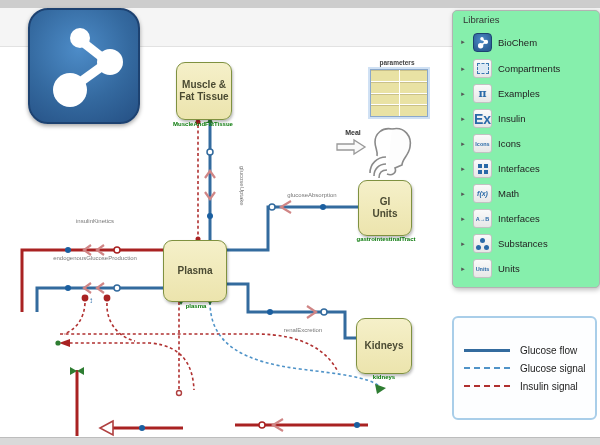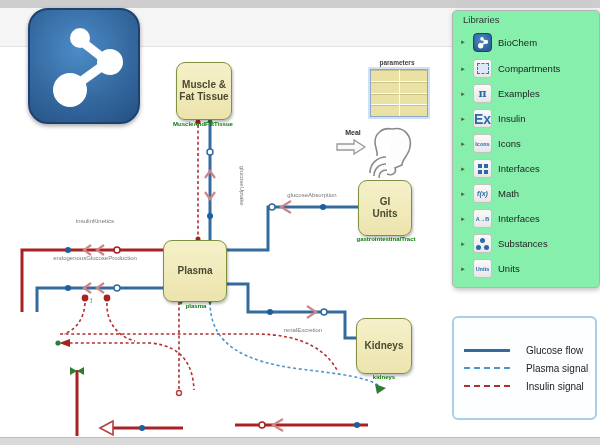--- a/index.html
+++ b/index.html
@@ -58,21 +58,21 @@
     box-shadow:-4px 7px 0 #2a6aa8, 4px 7px 0 #2a6aa8;}
   .lib-icon.txt-small{font-size:5.5px;}
   .lib-icon.math-icon{font-style:italic;font-size:7px;}
   .lib-icon.pi-icon{font-family:"DejaVu Serif", serif;font-size:11px;}
   .lib-label{font-size:9.5px;color:#222;}
 
   
   .legend{position:absolute;left:452px;top:316px;width:145px;height:104px;background:#fdfeff;
     border:2px solid #a9cee9;border-radius:6px;z-index:5;display:flex;flex-direction:column;
     justify-content:center;gap:7px;padding:4px 0;box-sizing:border-box;}
-  .legend-row{display:flex;align-items:center;gap:16px;padding-left:10px;}
+  .legend-row{display:flex;align-items:center;gap:10px;padding-left:10px;}
   .legend-line{width:46px;height:0;flex:0 0 46px;}
   .legend-line.gflow{border-top:3px solid #336b9e;}
   .legend-line.gsig{border-top:2px dashed #4f93c8;}
   .legend-line.iflow{border-top:3px solid #b03030;}
   .legend-line.isig{border-top:2px dashed #b03030;}
   .legend-text{font-size:10px;color:#222;}
 </style>
 </head>
 <body>
 
@@ -308,21 +308,21 @@
     </div>
   </div>
 
   <div class="legend">
     <div class="legend-row">
       <span class="legend-line gflow"></span>
       <span class="legend-text">Glucose flow</span>
     </div>
     <div class="legend-row">
       <span class="legend-line gsig"></span>
-      <span class="legend-text">Plasma signal</span>
+      <span class="legend-text">Glucose signal</span>
     </div>
     <div class="legend-row">
       <span class="legend-line isig"></span>
       <span class="legend-text">Insulin signal</span>
     </div>
   </div>
 
   <div class="bottom-bar"></div>
 </div>
 

